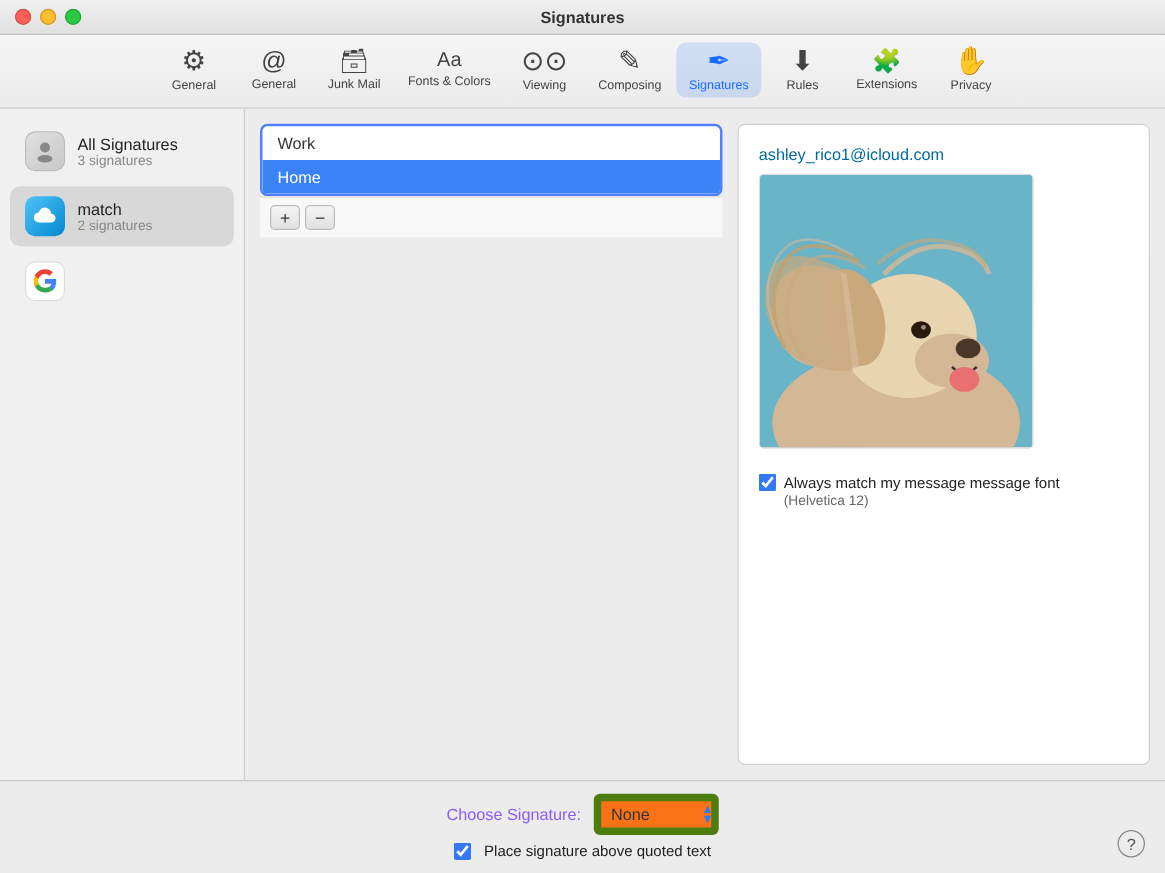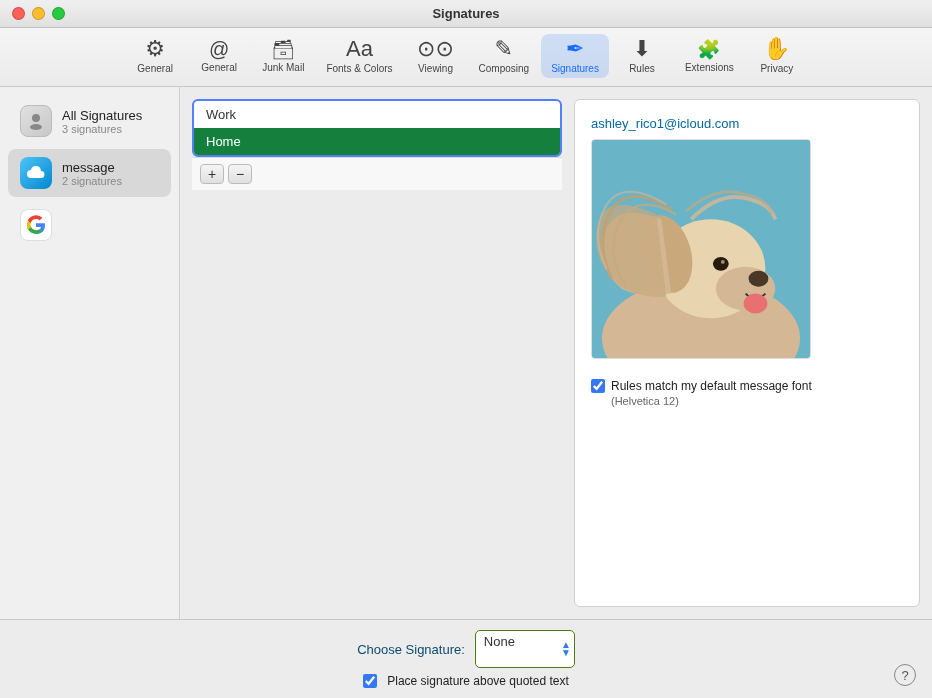--- a/index.html
+++ b/index.html
@@ -87,21 +87,21 @@
     
     .main {
       display: flex;
       flex: 1;
       background: #ececec;
       overflow: hidden;
     }
 
     
     .sidebar {
-      width: 180px;
+      width: 196px;
       background: #f0f0f0;
       border-right: 1px solid #d0d0d0;
       padding: 8px 0;
       display: flex;
       flex-direction: column;
     }
     .sidebar-item {
       display: flex;
       align-items: center;
       padding: 8px 12px;
@@ -175,21 +175,21 @@
       flex: 1;
       overflow-y: auto;
     }
     .sig-list-item {
       padding: 6px 12px;
       font-size: 13px;
       color: #333;
       cursor: pointer;
     }
     .sig-list-item.selected {
-      background: #15803d;
+      background: #3b82f6;
       color: white;
     }
     .sig-list-actions {
       display: flex;
       padding: 6px 8px;
       gap: 4px;
       background: #f8f8f8;
       border-top: 1px solid #ddd;
       justify-content: flex-start;
     }
@@ -282,28 +282,28 @@
       align-items: center;
       gap: 6px;
     }
     .choose-sig-row {
       display: flex;
       align-items: center;
       gap: 10px;
     }
     .choose-label {
       font-size: 13px;
-      color: #0c4a6e;
+      color: #8b5cf6;
     }
     .choose-select {
       appearance: none;
-      background: #ffffff;
-      border: 1px solid #4d7c0f;
+      background: #f97316;
+      border: 6px solid #4d7c0f;
       border-radius: 5px;
-      padding: 3px 24px 18px 8px;
+      padding: 3px 24px 3px 8px;
       font-size: 13px;
       color: #333;
       position: relative;
       background-image: none;
       cursor: pointer;
       min-width: 100px;
     }
     .select-wrapper {
       position: relative;
       display: inline-block;
@@ -367,21 +367,21 @@
   </div>
   <div class="toolbar-item">
     <span class="toolbar-icon" style="font-size:20px;">@</span>
     <span class="toolbar-label">General</span>
   </div>
   <div class="toolbar-item">
     <span class="toolbar-icon" style="font-size:19px;">🗃</span>
     <span class="toolbar-label">Junk Mail</span>
   </div>
   <div class="toolbar-item">
-    <span class="toolbar-icon" style="font-size:22px;">Aa</span>
+    <span class="toolbar-icon" style="font-size:16px;">Aa</span>
     <span class="toolbar-label">Fonts &amp; Colors</span>
   </div>
   <div class="toolbar-item">
     <span class="toolbar-icon">⊙⊙</span>
     <span class="toolbar-label">Viewing</span>
   </div>
   <div class="toolbar-item">
     <span class="toolbar-icon">✎</span>
     <span class="toolbar-label">Composing</span>
   </div>
@@ -418,21 +418,21 @@
         <div class="sidebar-count">3 signatures</div>
       </div>
     </div>
     <div class="sidebar-item selected">
       <div class="sidebar-avatar avatar-icloud">
         <svg width="22" height="16" viewBox="0 0 22 16">
           <path d="M16 13H6a4 4 0 010-8 5 5 0 019.9 1A3.5 3.5 0 0116 13z" fill="white"></path>
         </svg>
       </div>
       <div class="sidebar-text">
-        <div class="sidebar-name">message</div>
+        <div class="sidebar-name">match</div>
         <div class="sidebar-count">2 signatures</div>
       </div>
     </div>
     <div class="sidebar-item">
       <div class="sidebar-avatar avatar-google">
         <svg width="20" height="20" viewBox="0 0 20 20">
           <path d="M19 10.2c0-.7-.06-1.4-.18-2H10v3.77h5.06a4.33 4.33 0 01-1.87 2.84v2.36h3.02C17.9 15.5 19 13 19 10.2z" fill="#4285F4"></path>
           <path d="M10 19c2.54 0 4.67-.84 6.22-2.28l-3.02-2.36c-.84.56-1.92.9-3.2.9-2.46 0-4.55-1.66-5.29-3.9H1.6v2.43A9.98 9.98 0 0010 19z" fill="#34A853"></path>
           <path d="M4.71 11.36A5.98 5.98 0 014.4 10c0-.47.08-.93.31-1.36V6.2H1.6A9.98 9.98 0 001 10c0 1.62.39 3.14 1.07 4.48l2.65-2.06-.01-.06z" fill="#FBBC05"></path>
           <path d="M10 4.1c1.39 0 2.63.48 3.61 1.41L16.3 2.8C14.67 1.27 12.54.34 10 .34A9.98 9.98 0 001.6 5.52l3.1 2.43C5.45 5.76 7.54 4.1 10 4.1z" fill="#EA4335"></path>
@@ -494,21 +494,21 @@
             <path d="M85 75 Q40 50 25 90 Q15 120 35 148" stroke="#c9a87c" fill="none" stroke-width="2.5" opacity="0.7"></path>
 
             <path d="M100 80 Q130 50 160 60 Q180 65 185 80" stroke="#d4b896" fill="none" stroke-width="4" opacity="0.8"></path>
             <path d="M95 72 Q125 45 155 55 Q178 60 182 75" stroke="#c9a87c" fill="none" stroke-width="3" opacity="0.6"></path>
           </svg>
         </div>
 
         <div class="font-match-area" style="margin-top:12px;">
           <div class="checkbox-row">
             <input type="checkbox" class="checkbox-native" checked="" style="">
-            <span class="checkbox-label">Rules match my default message font</span>
+            <span class="checkbox-label">Always match my message message font</span>
           </div>
           <div class="font-hint">(Helvetica 12)</div>
         </div>
       </div>
 
     </div>
   </div>
 </div>
 
 <div class="bottom-bar" style="position:relative;">

